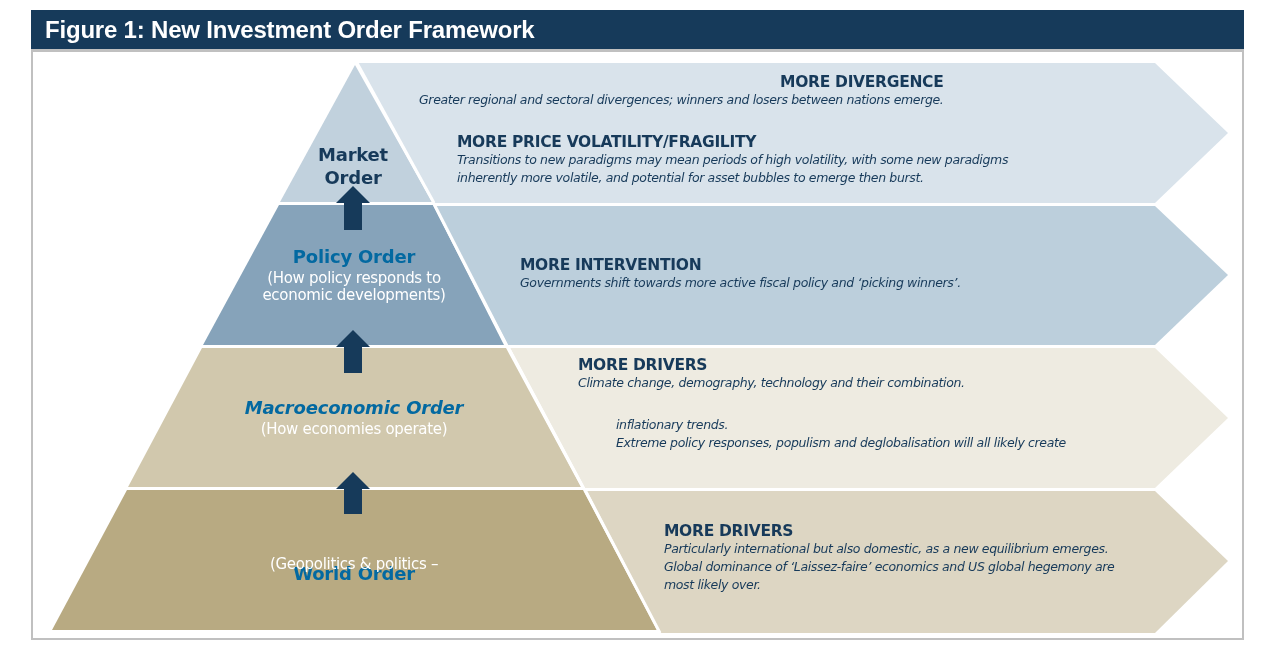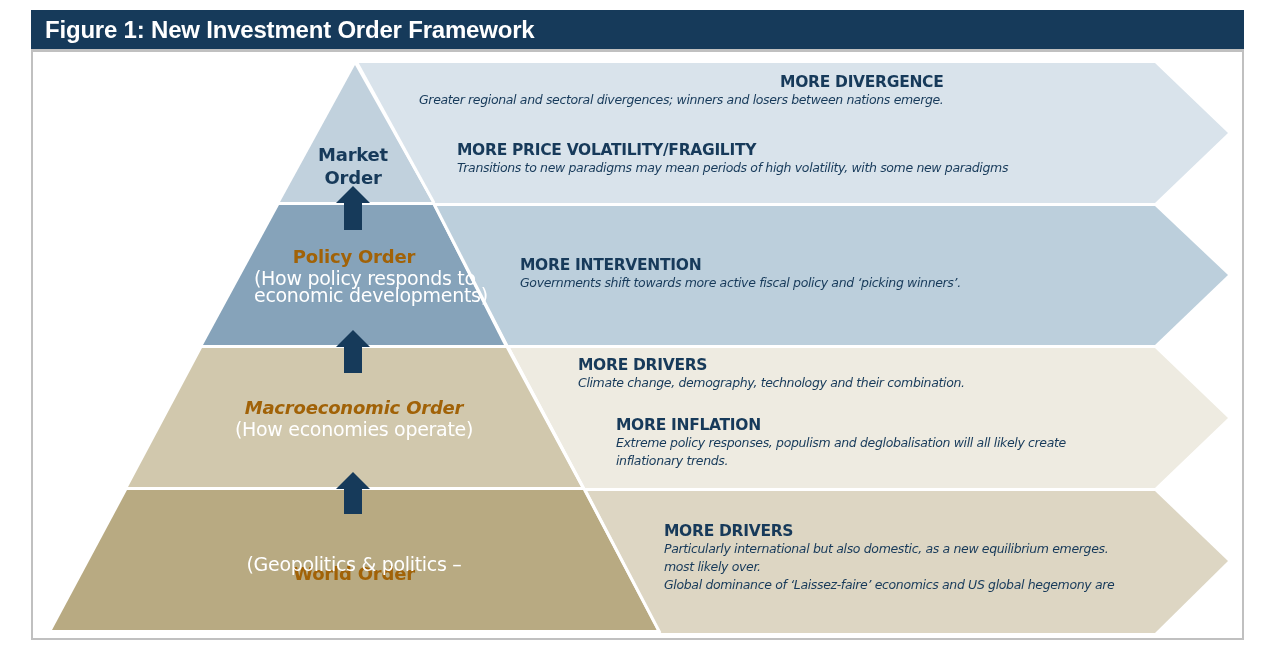--- a/index.html
+++ b/index.html
@@ -4,23 +4,23 @@
 <style>
   html, body { margin: 0; padding: 0; background: #ffffff; }
   body { width: 1270px; height: 658px; position: relative; overflow: hidden; font-family: "DejaVu Sans", sans-serif; }
   .frame { position: absolute; left: 31px; top: 10px; width: 1213px; height: 630px; border: 2px solid #c0c0c0; border-top: none; box-sizing: border-box; }
   .title-bar { position: absolute; left: 31px; top: 10px; width: 1213px; height: 42px; background: #163a5a; border-bottom: 3px solid #c0c0c0; box-sizing: border-box; text-align: right; }
   .title-text { position: absolute; left: 14px; top: 6px; color: #ffffff; font-family: "Liberation Sans", sans-serif; font-weight: bold; font-size: 24px; letter-spacing: -0.2px; }
   svg.diagram { position: absolute; left: 0; top: 0; width: 1270px; height: 658px; }
   .txt { position: absolute; white-space: nowrap; }
   .head { color: #173a5a; font-weight: bold; font-size: 15.5px; letter-spacing: -0.3px; font-family: "DejaVu Sans", sans-serif; }
   .desc { color: #173a5a; font-style: italic; font-size: 12.5px; line-height: 18px; letter-spacing: -0.35px; font-family: "DejaVu Sans", sans-serif; }
-  .lvl-title { color: #a16207; font-weight: bold; font-size: 18px; text-align: center; letter-spacing: -0.2px; font-family: "DejaVu Sans", sans-serif; }
+  .lvl-title { color: #0369a1; font-weight: bold; font-size: 18px; text-align: center; letter-spacing: -0.2px; font-family: "DejaVu Sans", sans-serif; }
   .lvl-title.dark { color: #173a5a; }
-  .lvl-sub { color: #ffffff; font-size: 19px; text-align: center; line-height: 17px; letter-spacing: -0.3px; font-family: "DejaVu Sans", sans-serif; }
+  .lvl-sub { color: #ffffff; font-size: 15px; text-align: center; line-height: 17px; letter-spacing: -0.3px; font-family: "DejaVu Sans", sans-serif; }
 </style>
 </head>
 <body>
 
 <div class="frame"></div>
 <div class="title-bar" style="background: rgb(22, 58, 90);">
   <span class="title-text">Figure 1: New Investment Order Framework</span>
 </div>
 
 <svg class="diagram" viewBox="0 0 1270 658">
@@ -69,38 +69,38 @@
 
 <div class="txt lvl-title" style="left:204px; top:531px; width:300px;margin-top:32px;">World Order</div>
 <div class="txt lvl-sub" style="left:184px; top:556px; width:340px;">
   <div>(Geopolitics &amp; politics –</div>
 </div>
 
 <div class="txt" style="left:419px; top:73px;text-align:right;">
   <div class="head">MORE DIVERGENCE</div>
   <div class="desc">Greater regional and sectoral divergences; winners and losers between nations emerge.</div>
 </div>
-<div class="txt" style="left:457px; top:133px;margin-top:8px;">
+<div class="txt" style="left:457px; top:133px;">
   <div class="head">MORE PRICE VOLATILITY/FRAGILITY</div>
   <div class="desc">Transitions to new paradigms may mean periods of high volatility, with some new paradigms</div>
+  <div class="desc">inherently more volatile, and potential for asset bubbles to emerge then burst.</div>
 </div>
 
 <div class="txt" style="left:520px; top:256px;">
   <div class="head">MORE INTERVENTION</div>
   <div class="desc">Governments shift towards more active fiscal policy and ‘picking winners’.</div>
 </div>
 
 <div class="txt" style="left:578px; top:356px;">
   <div class="head">MORE DRIVERS</div>
   <div class="desc">Climate change, demography, technology and their combination.</div>
 </div>
 <div class="txt" style="left:616px; top:416px;">
-  <div class="head">MORE INFLATION</div>
+  <div class="desc">inflationary trends.</div>
   <div class="desc">Extreme policy responses, populism and deglobalisation will all likely create</div>
-  <div class="desc">inflationary trends.</div>
 </div>
 
 <div class="txt" style="left:664px; top:522px;">
   <div class="head">MORE DRIVERS</div>
   <div class="desc">Particularly international but also domestic, as a new equilibrium emerges.</div>
+  <div class="desc">Global dominance of ‘Laissez-faire’ economics and US global hegemony are</div>
   <div class="desc">most likely over.</div>
-  <div class="desc">Global dominance of ‘Laissez-faire’ economics and US global hegemony are</div>
 </div>
 
 </body></html>

